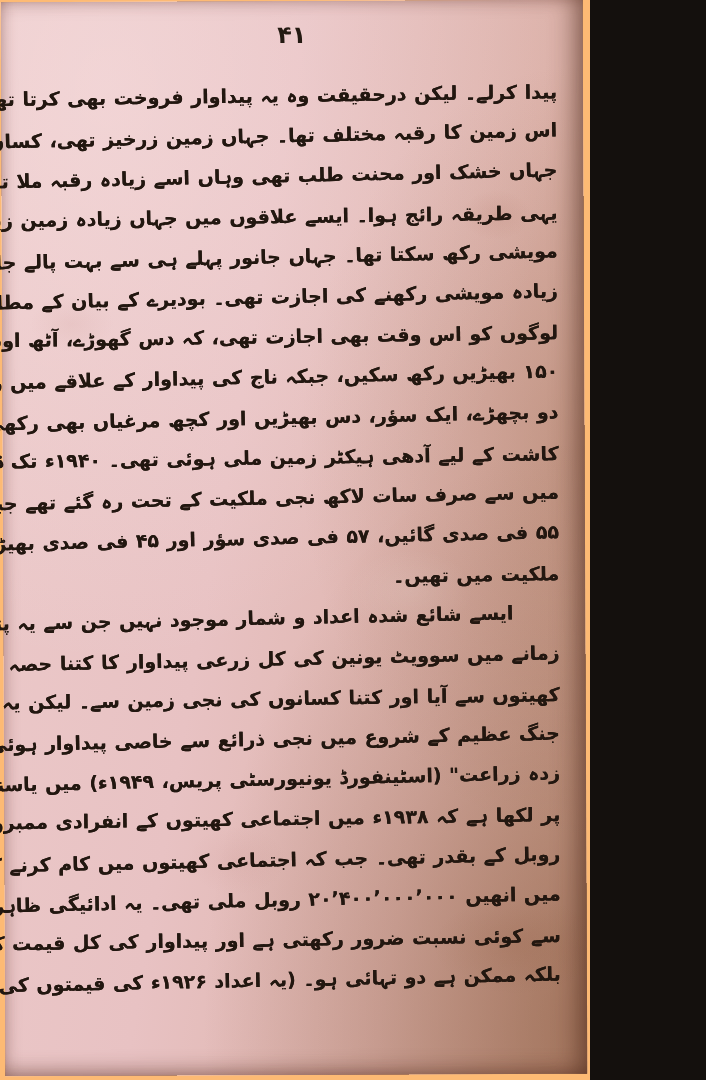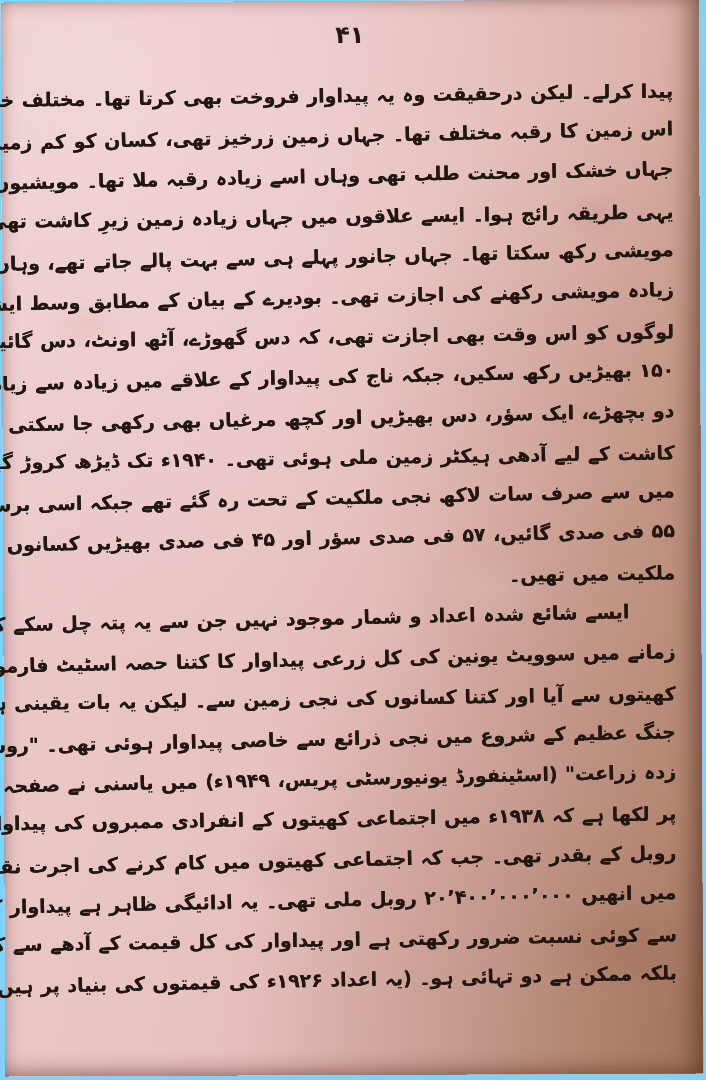--- a/index.html
+++ b/index.html
@@ -1,18 +1,18 @@
 <!DOCTYPE html>
 <html><head>
 <meta charset="utf-8">
 <style>
   html,body{margin:0;padding:0;background:#14100d;}
   .scan{
-    position:relative;width:706px;height:1080px;overflow:hidden;
-    background:#7dd3fc;
+    position:relative;width:590px;height:1080px;overflow:hidden;
+    background:#fdba74;
   }
   .paper{
     position:absolute;left:3px;top:1px;right:5px;bottom:5px;
     background:
       radial-gradient(130% 90% at 18% 8%,  rgba(255,238,240,.35), transparent 60%),
       radial-gradient(120% 100% at 100% 96%, rgba(110,62,34,.45), transparent 55%),
       radial-gradient(80% 60% at 99% 42%,  rgba(140,90,60,.28), transparent 60%),
       linear-gradient(100deg,#eccaca 0%,#e8c2c3 40%,#ddb3ab 72%,#cb9f8a 100%);
     box-shadow:
       inset -18px 0 24px -10px rgba(70,35,20,.55),

